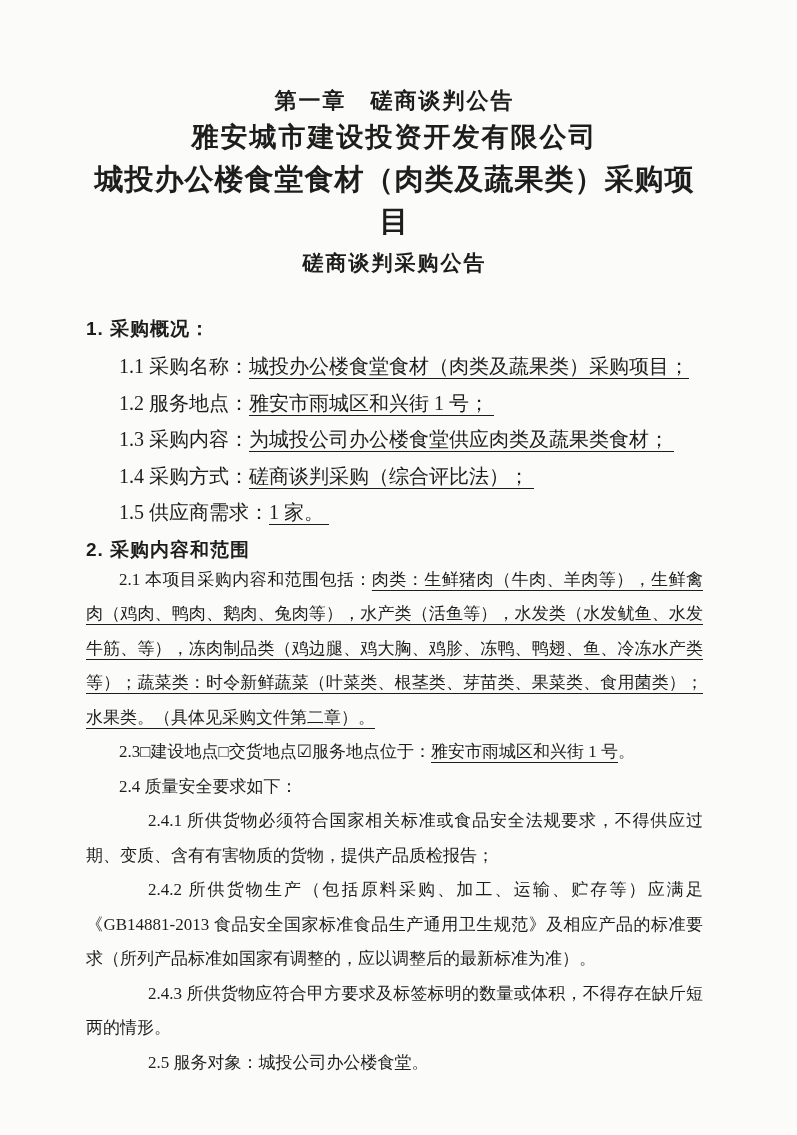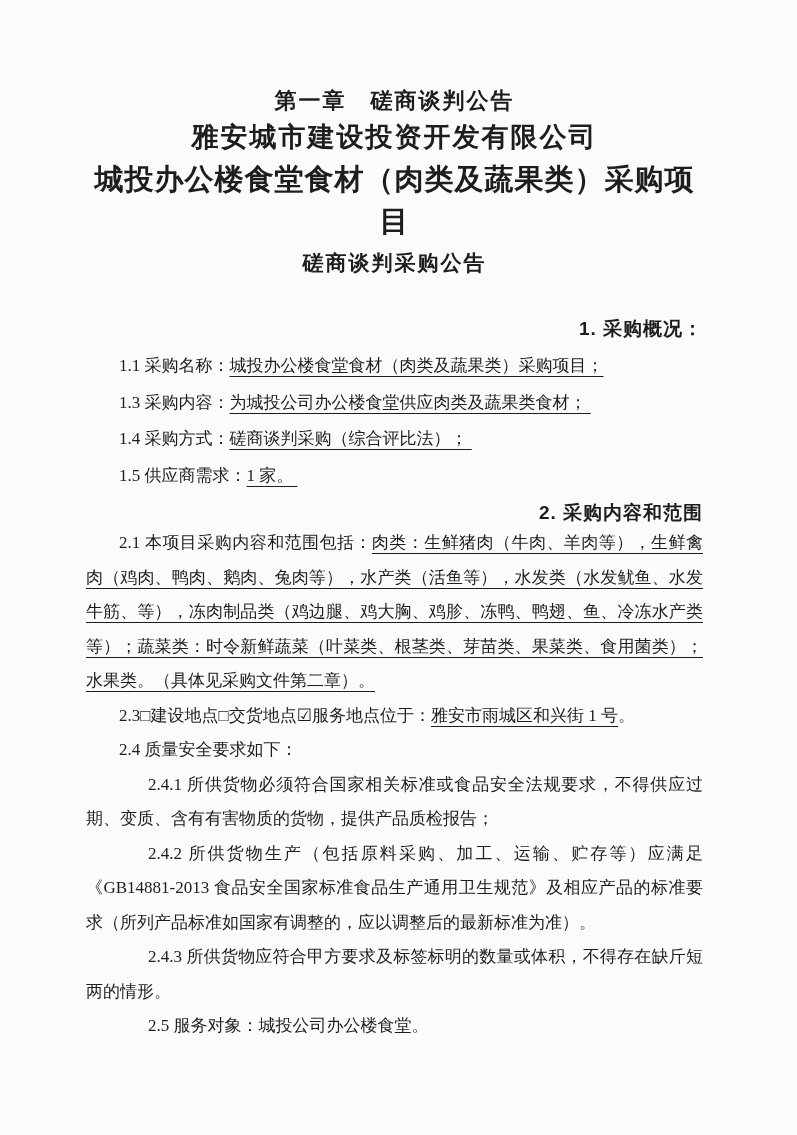--- a/index.html
+++ b/index.html
@@ -35,28 +35,27 @@
     text-align:center;
     font-family:"Liberation Sans","DejaVu Sans",sans-serif;
     font-weight:600;font-size:21px;line-height:42px;
     letter-spacing:2px;
   }
   
   .h-sec{
     font-family:"Liberation Sans","DejaVu Sans",sans-serif;
     font-weight:600;font-size:19px;line-height:26px;
     letter-spacing:1px;
-    text-align:right;
   }
   #h-sec1{margin-top:32px;}
   #h-sec2{}
   
   .list{margin-top:6px;margin-bottom:6px;}
   .item{
-    font-size:17px;line-height:36.5px;
+    font-size:20px;line-height:36.5px;
     text-indent:33px;
   }
   .flow{font-size:17px;line-height:34.5px;text-align:justify;}
   .para{text-indent:33px;}
   .para.deep{text-indent:62px;}
   .u{
     text-decoration:underline;
     text-decoration-thickness:1px;
     text-underline-offset:5px;
     white-space:pre-wrap;
@@ -71,20 +70,21 @@
     <div class="t-chapter">第一章　磋商谈判公告</div>
     <div class="t-company">雅安城市建设投资开发有限公司</div>
     <div class="t-project">城投办公楼食堂食材（肉类及蔬果类）采购项目</div>
     <div class="t-sub">磋商谈判采购公告</div>
   </div>
 
   <div class="h-sec" id="h-sec1">1. 采购概况：</div>
 
   <div class="list">
     <div class="item"><span>1.1 采购名称：</span><span class="u">城投办公楼食堂食材（肉类及蔬果类）采购项目；</span></div>
+    <div class="item"><span>1.2 服务地点：</span><span class="u">雅安市雨城区和兴街 1 号； </span></div>
     <div class="item"><span>1.3 采购内容：</span><span class="u">为城投公司办公楼食堂供应肉类及蔬果类食材； </span></div>
     <div class="item"><span>1.4 采购方式：</span><span class="u">磋商谈判采购（综合评比法）； </span></div>
     <div class="item"><span>1.5 供应商需求：</span><span class="u">1 家。 </span></div>
   </div>
 
   <div class="h-sec" id="h-sec2">2. 采购内容和范围</div>
 
   <div class="flow">
     <div class="para"><span>2.1 本项目采购内容和范围包括：</span><span class="u">肉类：生鲜猪肉（牛肉、羊肉等），生鲜禽肉（鸡肉、鸭肉、鹅肉、兔肉等），水产类（活鱼等），水发类（水发鱿鱼、水发牛筋、等），冻肉制品类（鸡边腿、鸡大胸、鸡胗、冻鸭、鸭翅、鱼、冷冻水产类等）；蔬菜类：时令新鲜蔬菜（叶菜类、根茎类、芽苗类、果菜类、食用菌类）；水果类。（具体见采购文件第二章）。</span></div>
 

